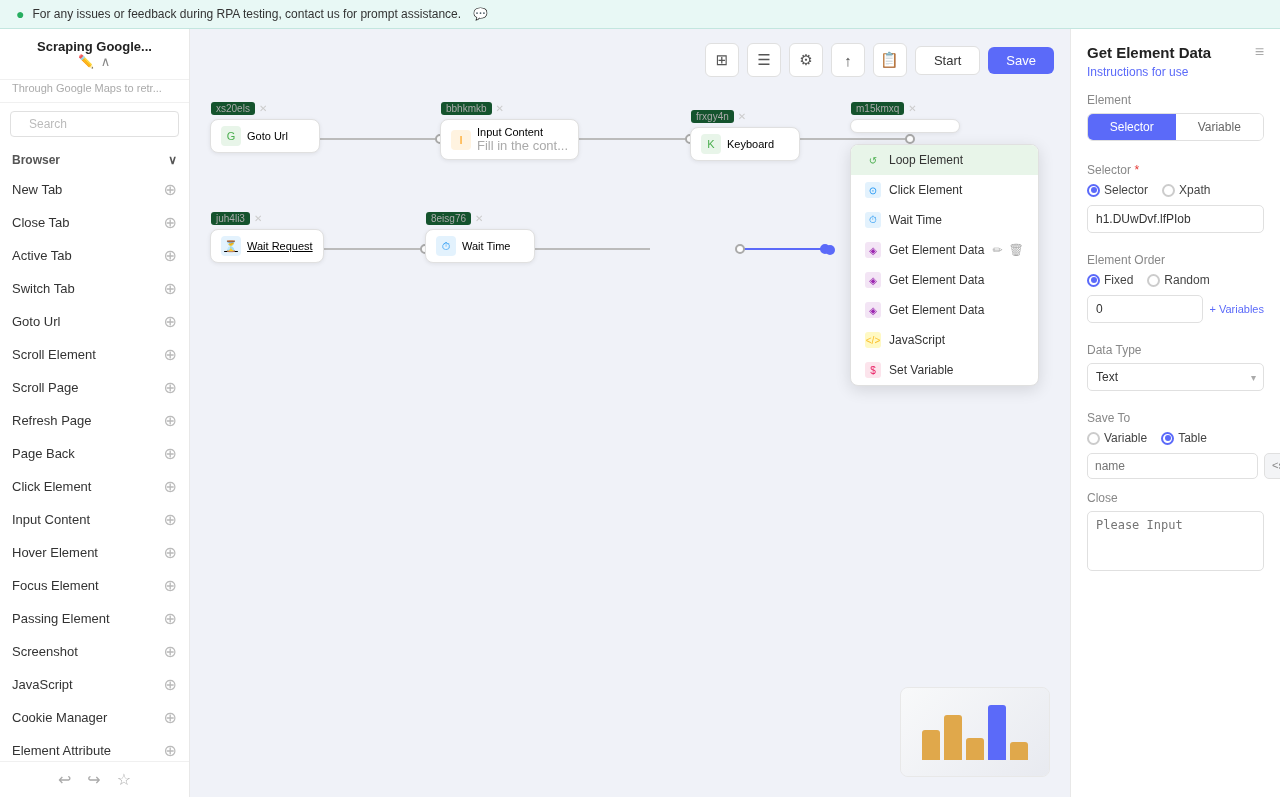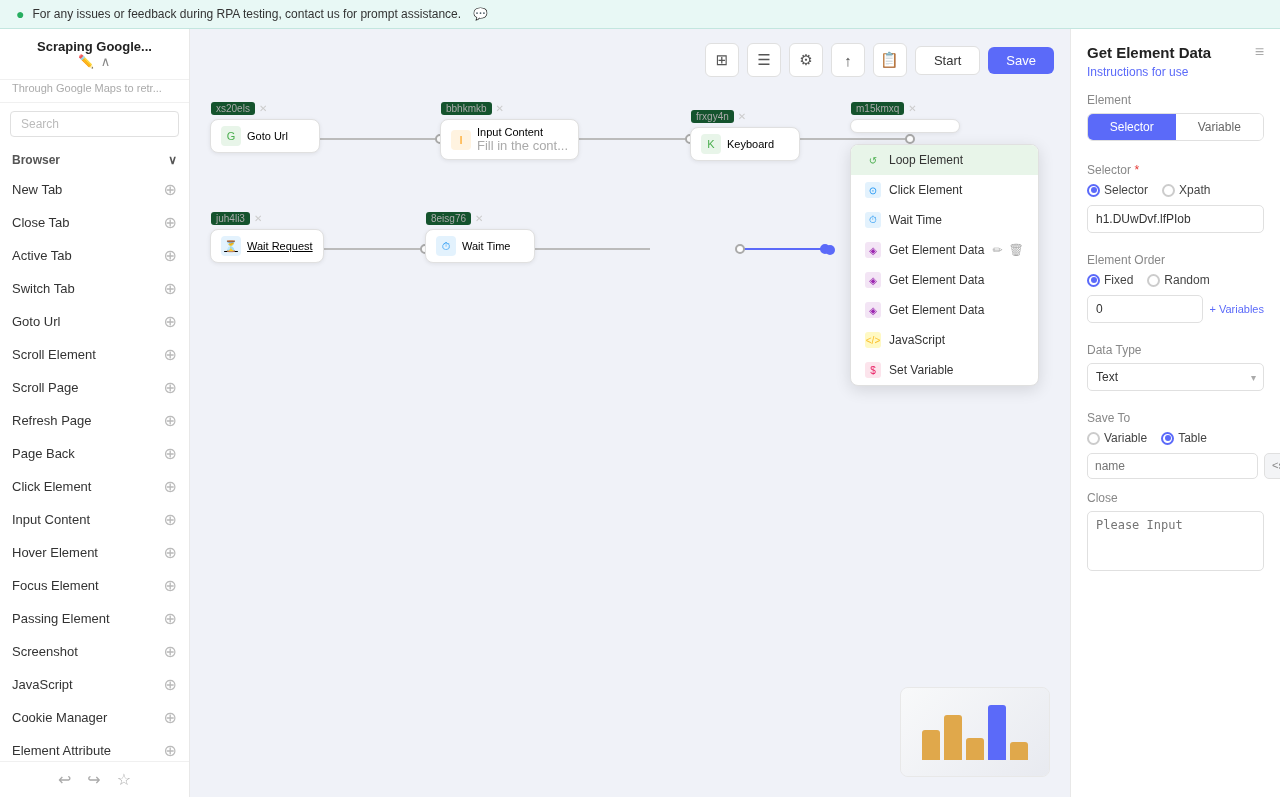--- a/index.html
+++ b/index.html
@@ -12,21 +12,21 @@
     
     .main-layout { display: flex; flex: 1; overflow: hidden; }
 
     
     .sidebar { width: 190px; background: #fff; border-right: 1px solid #e8e8e8; display: flex; flex-direction: column; flex-shrink: 0; overflow: hidden; }
     .sidebar-header { padding: 10px 20px; border-bottom: 1px solid #f0f0f0; display: flex; align-items: center; justify-content: space-between; flex-direction: column; }
     .sidebar-project { font-size: 13px; font-weight: 600; color: #222; flex: 1; overflow: hidden; text-overflow: ellipsis; white-space: nowrap; }
     .sidebar-header-icons { display: flex; gap: 6px; align-items: center; color: #888; cursor: pointer; }
     .sidebar-subtitle { font-size: 11px; color: #aaa; padding: 2px 12px 8px; border-bottom: 1px solid #f0f0f0; }
     .sidebar-search { padding: 8px 10px; }
-    .sidebar-search input { width: 100%; border: 1px solid #e0e0e0; border-radius: 4px; padding: 5px 10px; font-size: 12px; color: #666; outline: none; }
+    .sidebar-search input { width: 100%; border: 1px solid #e0e0e0; border-radius: 4px; padding: 5px 18px; font-size: 12px; color: #666; outline: none; }
     .sidebar-search input::placeholder { color: #bbb; }
     .sidebar-section { padding: 4px 10px 2px; }
     .sidebar-section-label { font-size: 12px; font-weight: 600; color: #555; display: flex; align-items: center; justify-content: space-between; cursor: pointer; padding: 4px 2px; }
     .sidebar-items { flex: 1; overflow-y: auto; padding-bottom: 8px; }
     .sidebar-item { display: flex; align-items: center; justify-content: space-between; padding: 7px 12px; cursor: pointer; color: #333; font-size: 13px; }
     .sidebar-item-label { flex: 1; }
     .sidebar-item-add { color: #bbb; font-size: 16px; cursor: pointer; }
     .sidebar-footer { padding: 8px 12px; border-top: 1px solid #f0f0f0; display: flex; gap: 16px; align-items: center; justify-content: center; }
     .footer-icon { color: #aaa; cursor: pointer; font-size: 16px; }
 

